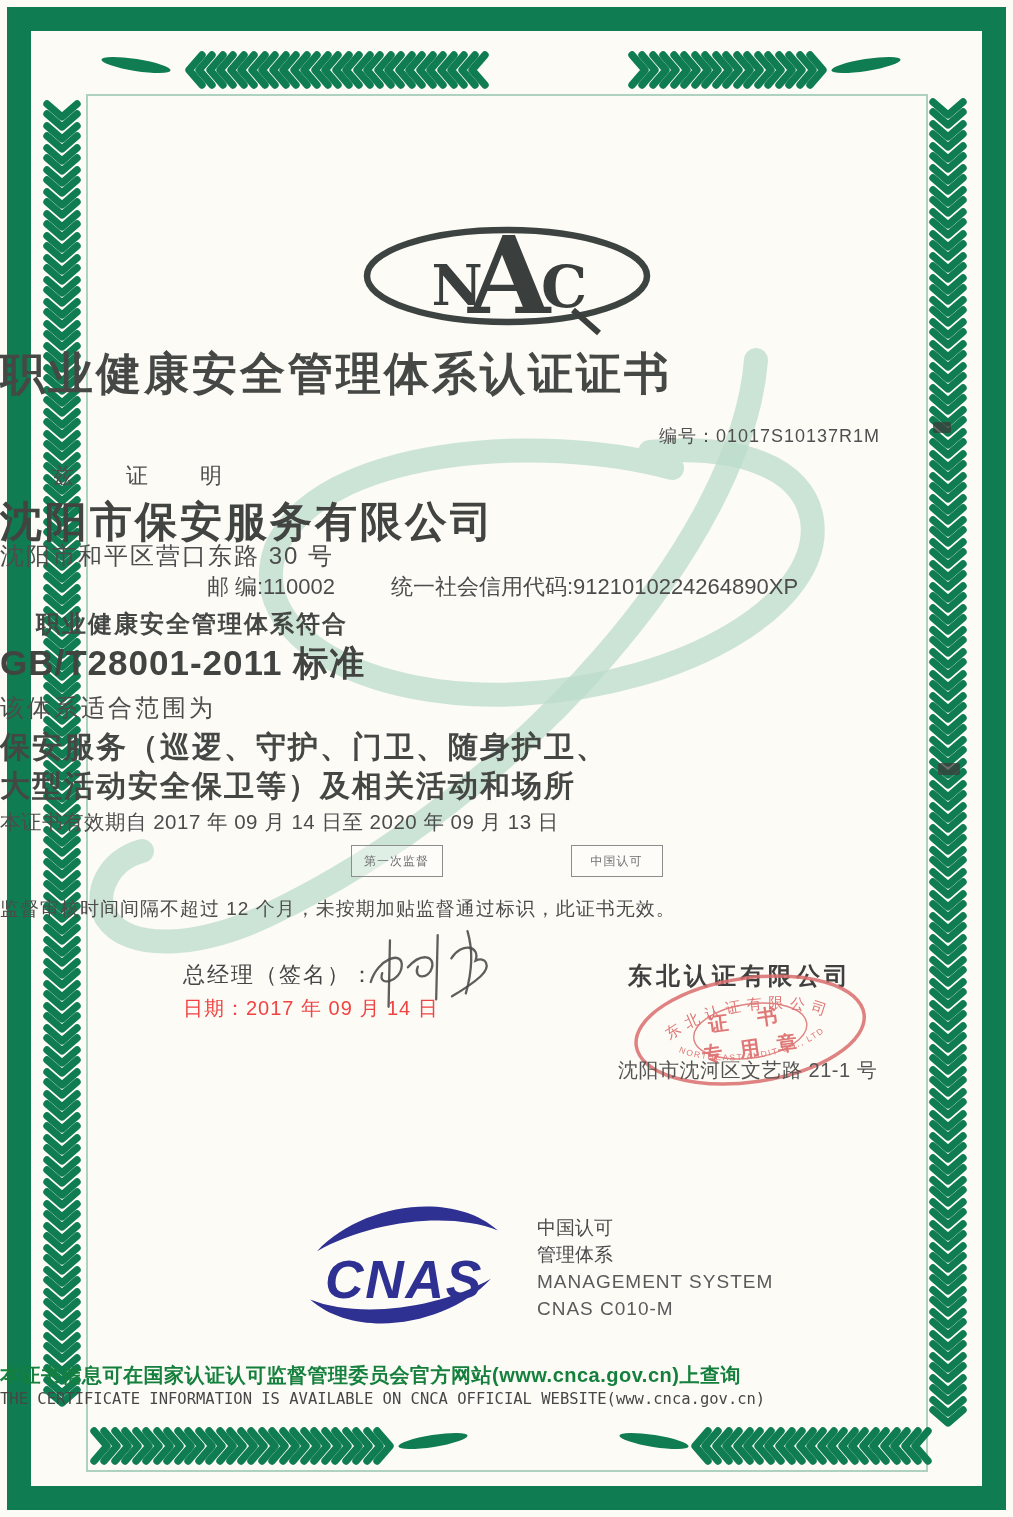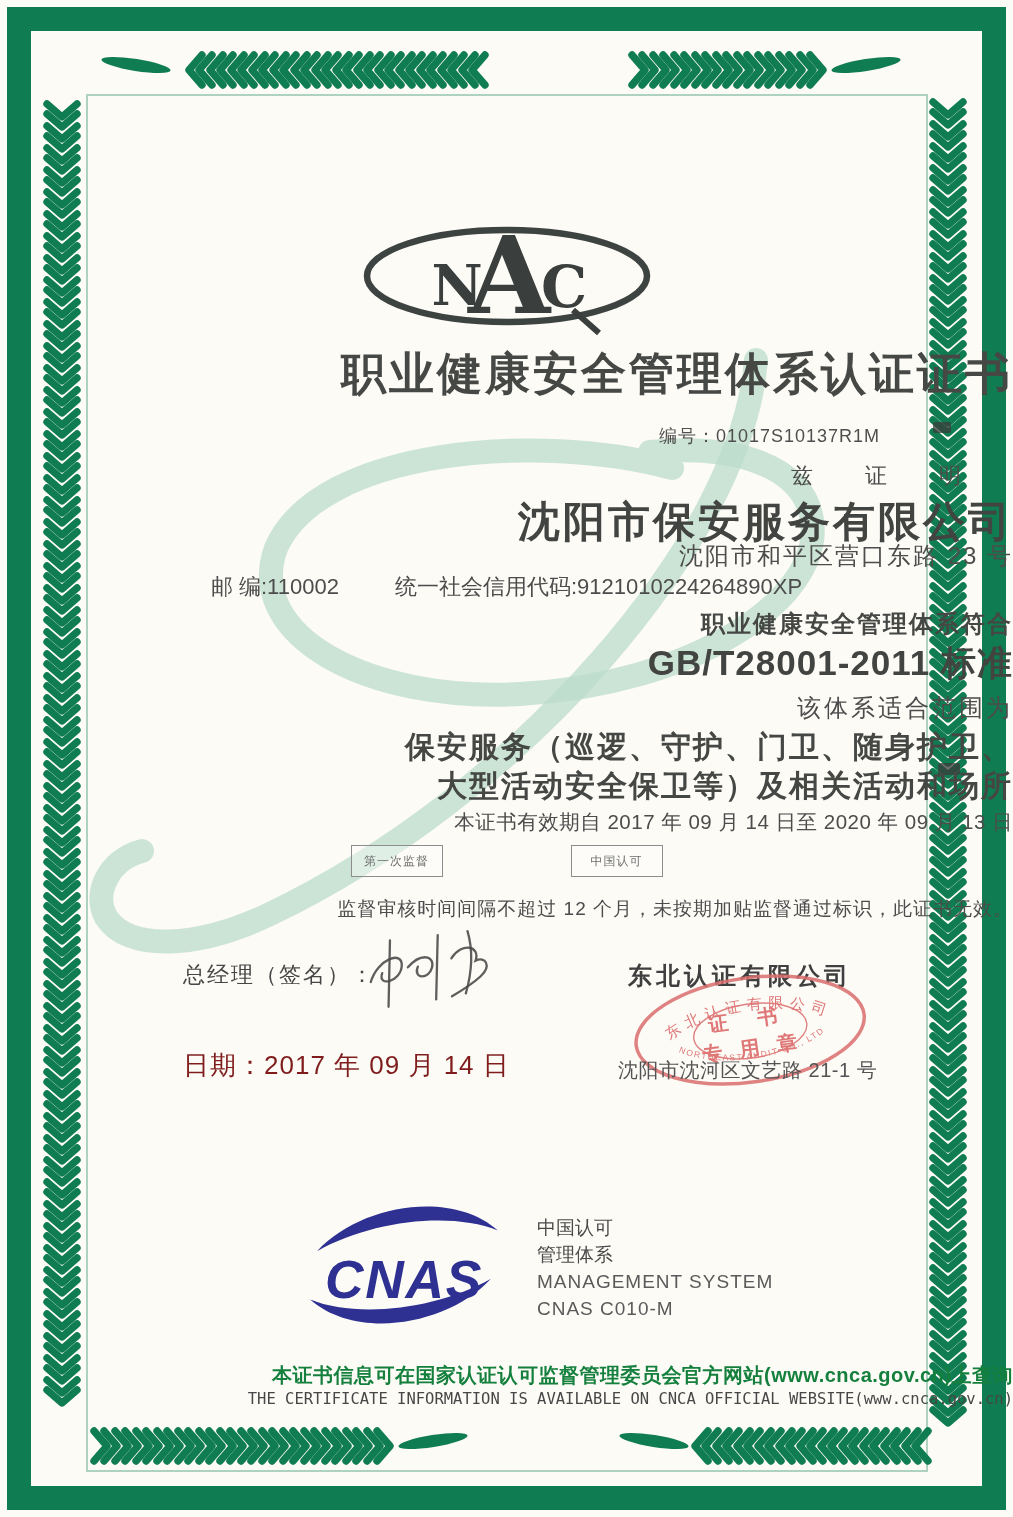--- a/index.html
+++ b/index.html
@@ -9,46 +9,46 @@
   .band{position:absolute;inset:7px;border:24px solid #0f7c51;}
   .innerline{position:absolute;left:86px;top:94px;width:838px;height:1374px;border:2px solid rgba(15,124,81,.33);}
   svg.chev{position:absolute;overflow:visible;}
   .chev path{fill:none;stroke:#0f7c51;stroke-width:7.4;stroke-linejoin:round;stroke-linecap:round;}
   .chev .tail{fill:#0f7c51;stroke:none;}
   .flip-x{transform:scaleX(-1);}
   
   .wmsvg{position:absolute;inset:0;pointer-events:none;}
   .wm{fill:none;stroke:#bcdcc9;stroke-width:24;stroke-linecap:round;opacity:.75;}
   
-  .row{position:absolute;left:0;right:0;text-align:right;}
+  .row{position:absolute;left:0;right:8px;text-align:left;}
   .title{top:344px;font-size:45px;font-weight:700;letter-spacing:3px;color:#464846;}
   .numline{position:absolute;top:424px;right:133px;font-size:18px;color:#4f4f4f;letter-spacing:1px;}
   .certify{top:461px;font-size:22px;color:#4c4c4c;font-family:Liberation Mono, monospace;}
   .certify span{letter-spacing:52px;padding-left:52px;}
   .company{top:494px;font-size:42px;font-weight:600;letter-spacing:3px;color:#424442;}
   .addr{top:540px;font-size:24px;letter-spacing:2px;color:#4d4d4d;}
   .postal{top:572px;display:flex;justify-content:center;gap:56px;font-size:22px;color:#4c4c4c;}
-  .sysline{top:608px;font-size:24px;font-weight:700;letter-spacing:2px;color:#454745;}
+  .sysline{top:608px;font-size:24px;font-weight:700;letter-spacing:2px;color:#454745;margin-left:36px;}
   .standard{top:640px;font-size:35px;font-weight:700;letter-spacing:1px;color:#424442;}
-  .scopeintro{top:692px;font-size:24px;letter-spacing:3px;color:#4c4c4c;margin-left:36px;}
+  .scopeintro{top:692px;font-size:24px;letter-spacing:3px;color:#4c4c4c;}
   .scope1{top:727px;font-size:30px;font-weight:700;letter-spacing:2px;color:#454745;}
   .scope2{top:766px;font-size:30px;font-weight:700;letter-spacing:2px;color:#454745;}
   .validity{top:808px;font-size:20.5px;letter-spacing:.5px;color:#4c4c4c;}
   .supboxes{position:absolute;top:845px;left:0;right:0;display:flex;justify-content:center;gap:128px;}
   .supbox{width:90px;height:30px;border:1.3px solid #8d8d8d;display:flex;align-items:center;justify-content:center;
           font-size:12px;color:#6d6d6d;letter-spacing:1px;background:rgba(255,255,255,.4);}
   .supnote{top:896px;font-size:19px;letter-spacing:1px;color:#4c4c4c;}
   .signer{position:absolute;left:183px;top:960px;font-size:22px;letter-spacing:2px;color:#464646;}
   .sigsvg{position:absolute;left:352px;top:926px;transform:rotate(-4deg);}
   .sig path{fill:none;stroke:#4c4c4c;stroke-width:2.3;stroke-linecap:round;opacity:.9;}
   .certifier{position:absolute;left:628px;top:960px;font-size:24px;font-weight:600;letter-spacing:4px;color:#3f3f3f;}
   .stampsvg{position:absolute;left:628px;top:973px;transform:rotate(-8deg);opacity:.85;}
   .stamp-ring{fill:none;stroke:#db6e6e;}
   .stamp-text{fill:#d96060;}
-  .daterow{position:absolute;left:183px;top:1048px;font-size:26px;letter-spacing:1px;color:#7f1d1d;}
+  .daterow{position:absolute;left:183px;top:995px;font-size:20px;letter-spacing:1px;color:#ef4444;}
   .certaddr{position:absolute;left:618px;top:1057px;font-size:20px;letter-spacing:.5px;color:#535353;}
   .cnaslogo{position:absolute;left:305px;top:1196px;}
   .cnasblue{fill:#2e3192;}
   .cnastext{position:absolute;left:537px;top:1214px;font-size:19px;line-height:27px;color:#4a4a4a;}
   .cnastext .en{color:#5a5a5a;letter-spacing:1px;}
   .footcn{top:1362px;font-size:20px;font-weight:600;letter-spacing:.5px;color:#15803d;}
   .footen{top:1390px;font-family:"DejaVu Sans Mono","Liberation Mono",monospace;font-size:15.5px;color:#474747;}
   .artifact{position:absolute;background:#3c3c3c;border-radius:2px;opacity:.75;}
 </style>
 </head>
@@ -429,21 +429,21 @@
 
   <div class="numline">
     <span>编号：</span><span>01017S10137R1M</span>
   </div>
 
   <div class="row certify">
     <span>兹证明</span>
   </div>
 
   <div class="row company">沈阳市保安服务有限公司</div>
-  <div class="row addr">沈阳市和平区营口东路 23 号</div>
+  <div class="row addr">沈阳市和平区营口东路 30 号</div>
 
   <div class="row postal">
     <span>邮 编:110002</span>
     <span>统一社会信用代码:9121010224264890XP</span>
   </div>
 
   <div class="row sysline">职业健康安全管理体系符合</div>
   <div class="row standard">GB/T28001-2011 标准</div>
   <div class="row scopeintro">该体系适合范围为</div>
   <div class="row scope1">保安服务（巡逻、守护、门卫、随身护卫、</div>

